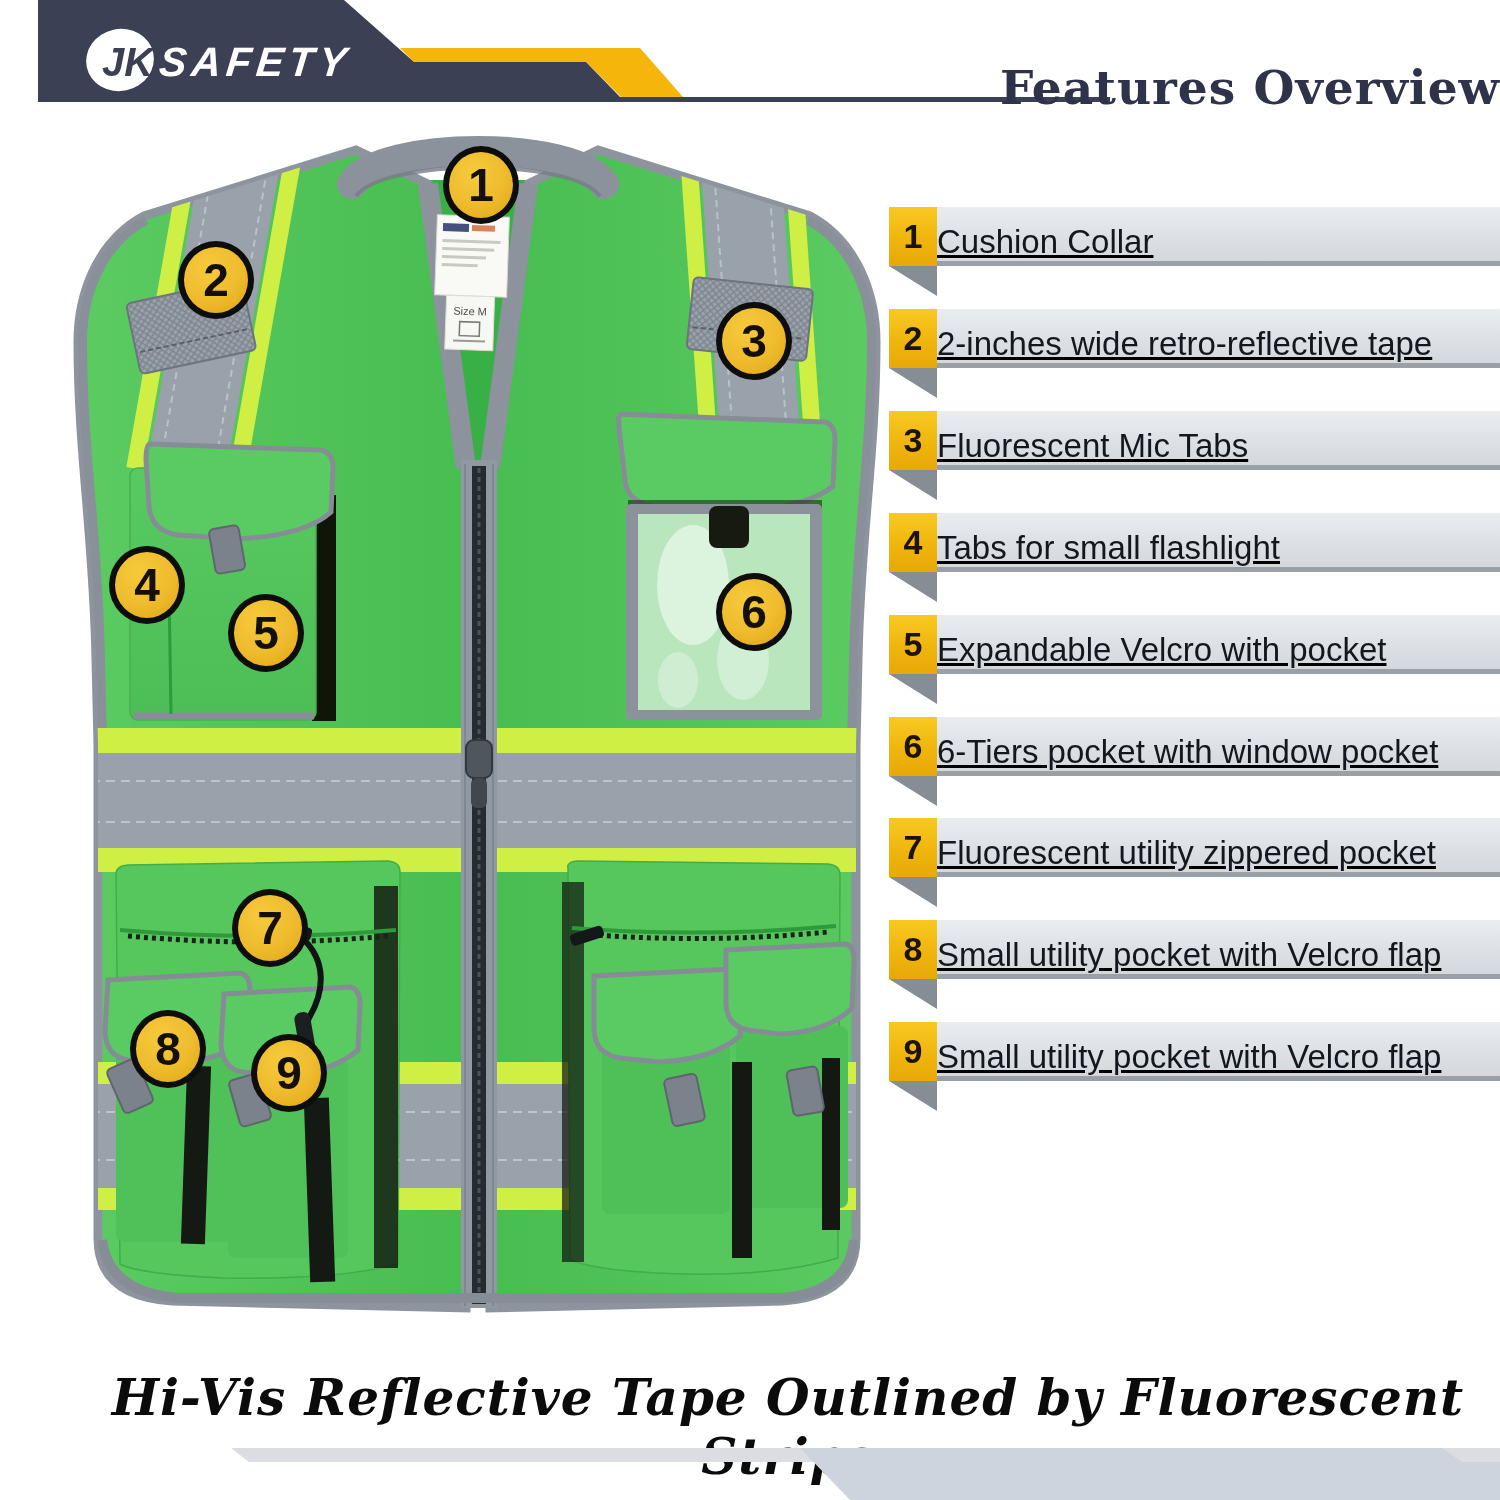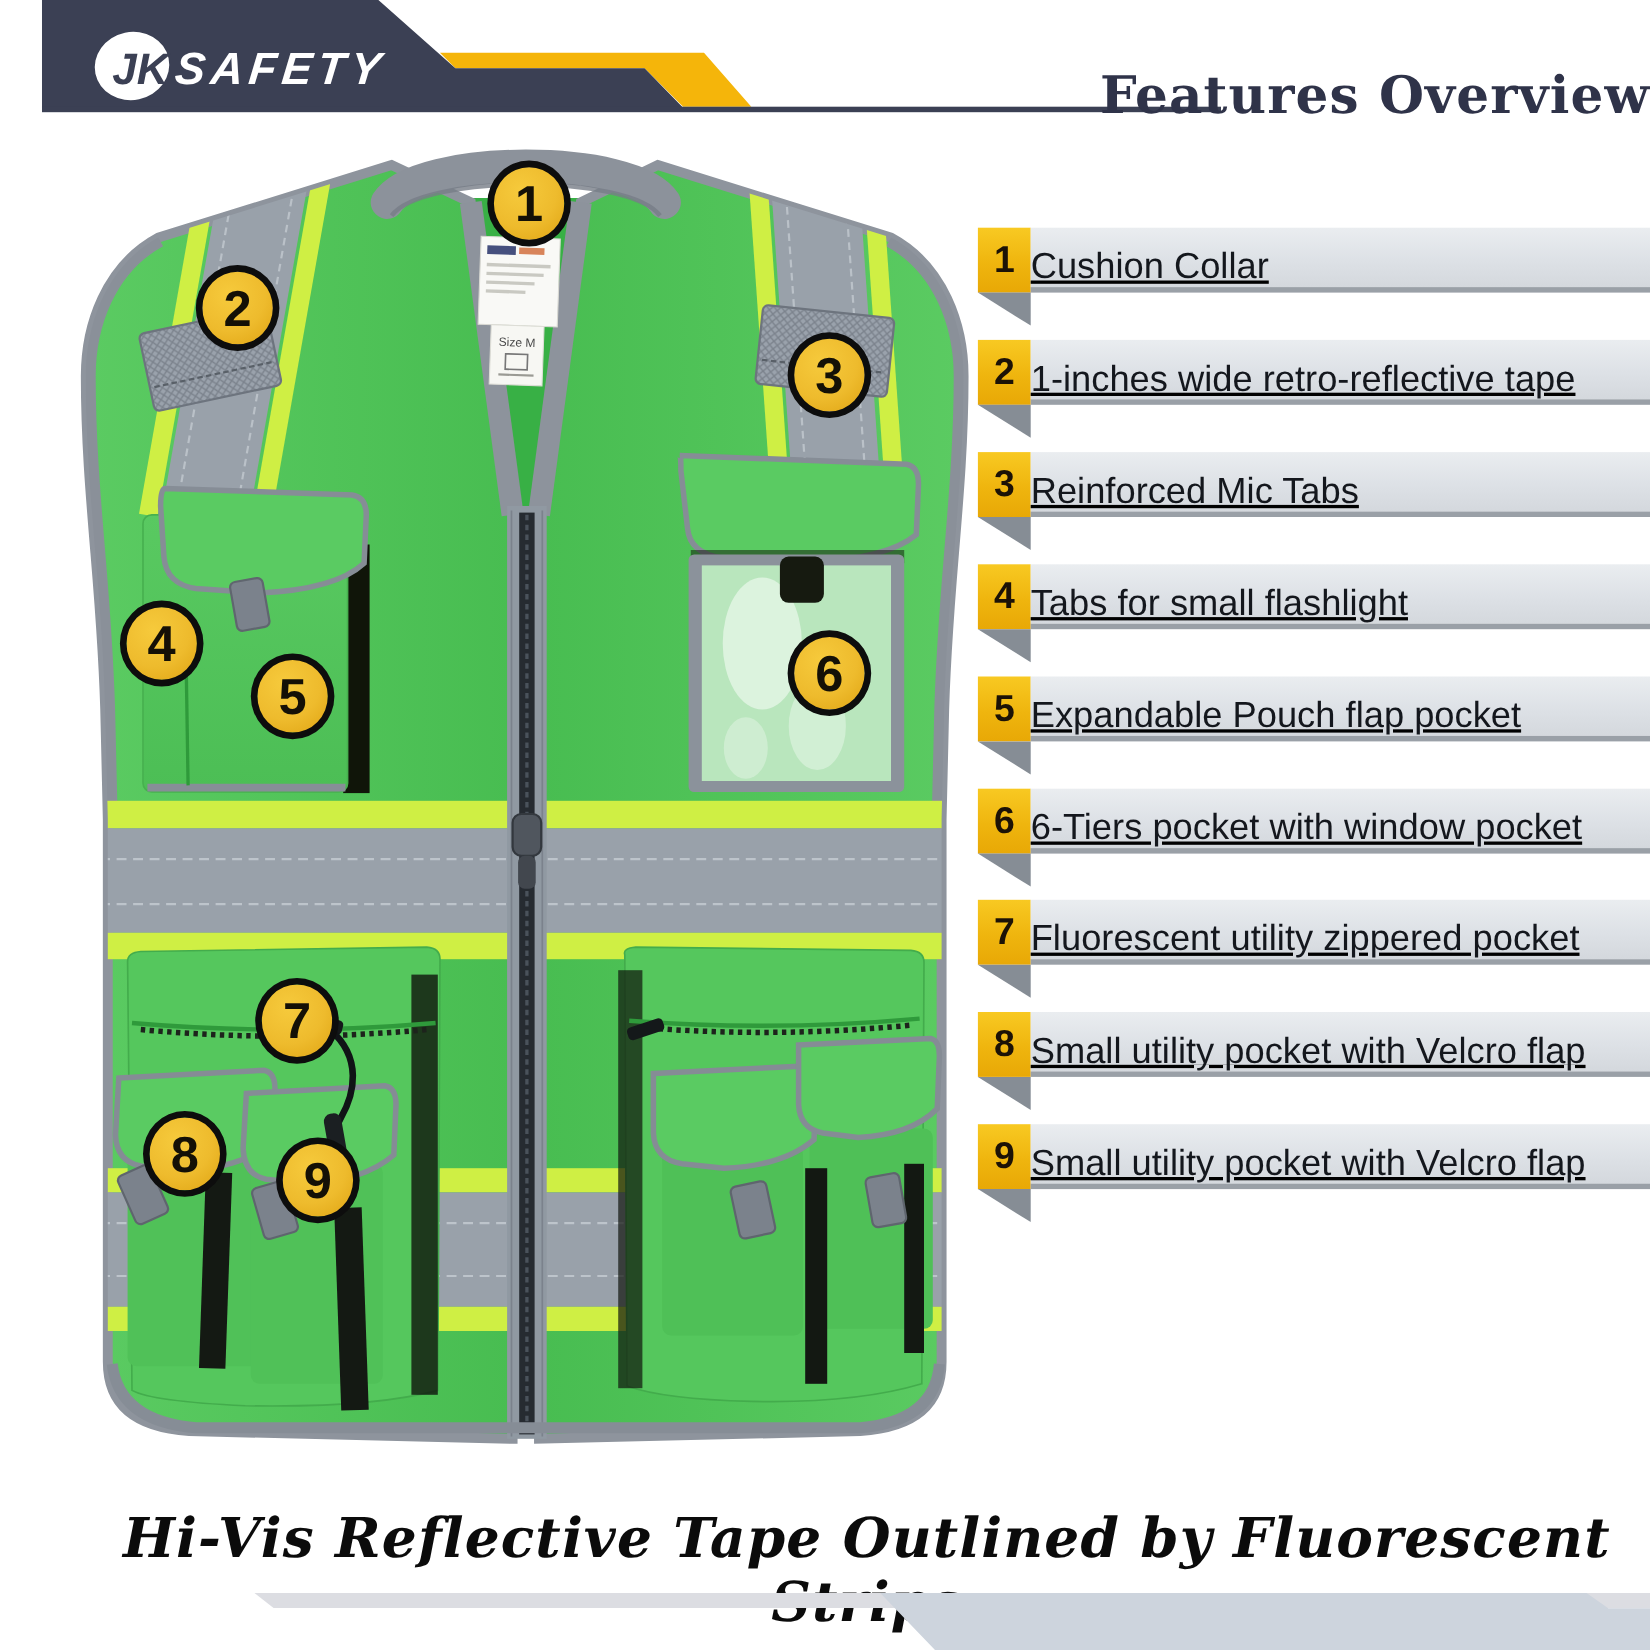--- a/index.html
+++ b/index.html
@@ -267,42 +267,42 @@
     <div class="feature-row" style="top: 207px;">
       <div class="feature-num">1</div>
       <div class="feature-banner">
         <span class="feature-label">Cushion Collar</span>
       </div>
     </div>
 
     <div class="feature-row" style="top: 308.9px;">
       <div class="feature-num">2</div>
       <div class="feature-banner">
-        <span class="feature-label">1-inches wide retro-reflective tape</span>
+        <span class="feature-label">2-inches wide retro-reflective tape</span>
       </div>
     </div>
 
     <div class="feature-row" style="top: 410.8px;">
       <div class="feature-num">3</div>
       <div class="feature-banner">
-        <span class="feature-label">Reinforced Mic Tabs</span>
+        <span class="feature-label">Fluorescent Mic Tabs</span>
       </div>
     </div>
 
     <div class="feature-row" style="top: 512.7px;">
       <div class="feature-num">4</div>
       <div class="feature-banner">
         <span class="feature-label">Tabs for small flashlight</span>
       </div>
     </div>
 
     <div class="feature-row" style="top: 614.6px;">
       <div class="feature-num">5</div>
       <div class="feature-banner">
-        <span class="feature-label">Expandable Pouch flap pocket</span>
+        <span class="feature-label">Expandable Velcro with pocket</span>
       </div>
     </div>
 
     <div class="feature-row" style="top: 716.5px;">
       <div class="feature-num">6</div>
       <div class="feature-banner">
         <span class="feature-label">6-Tiers pocket with window pocket</span>
       </div>
     </div>
 

